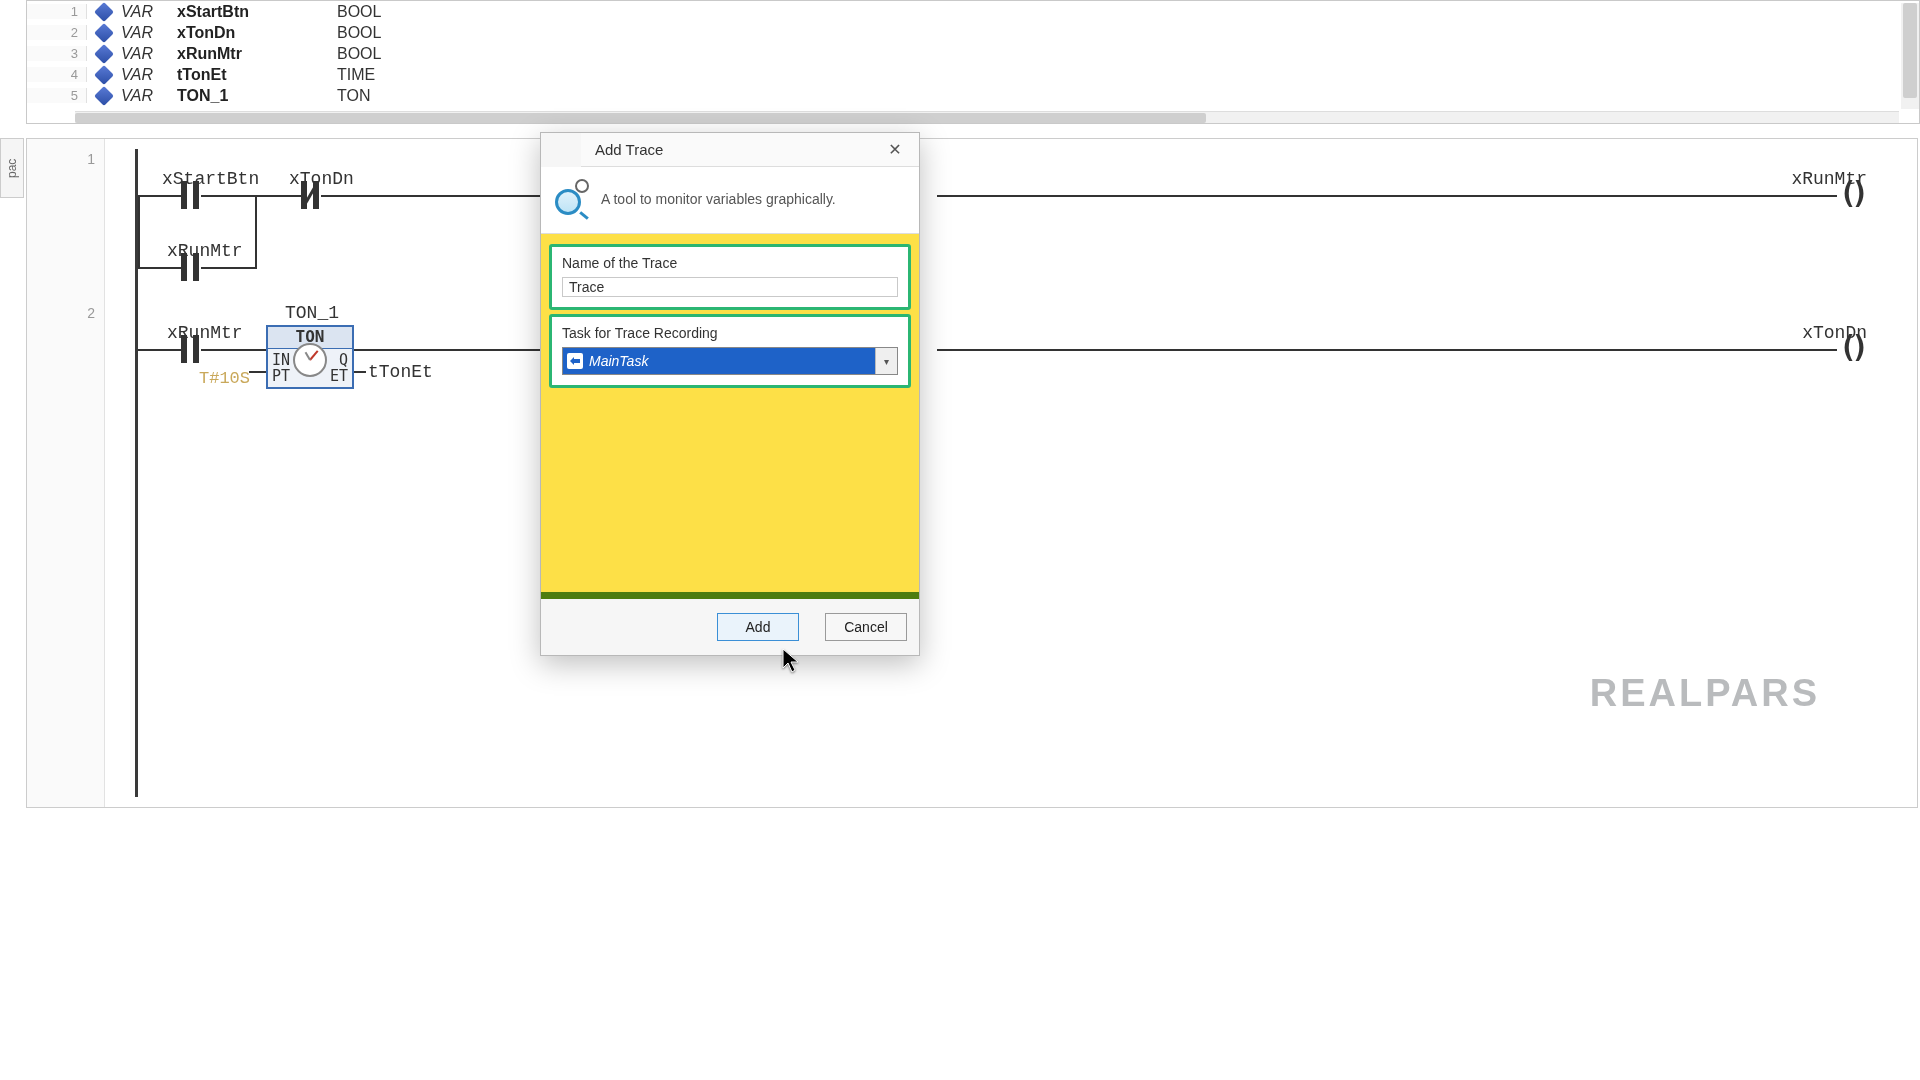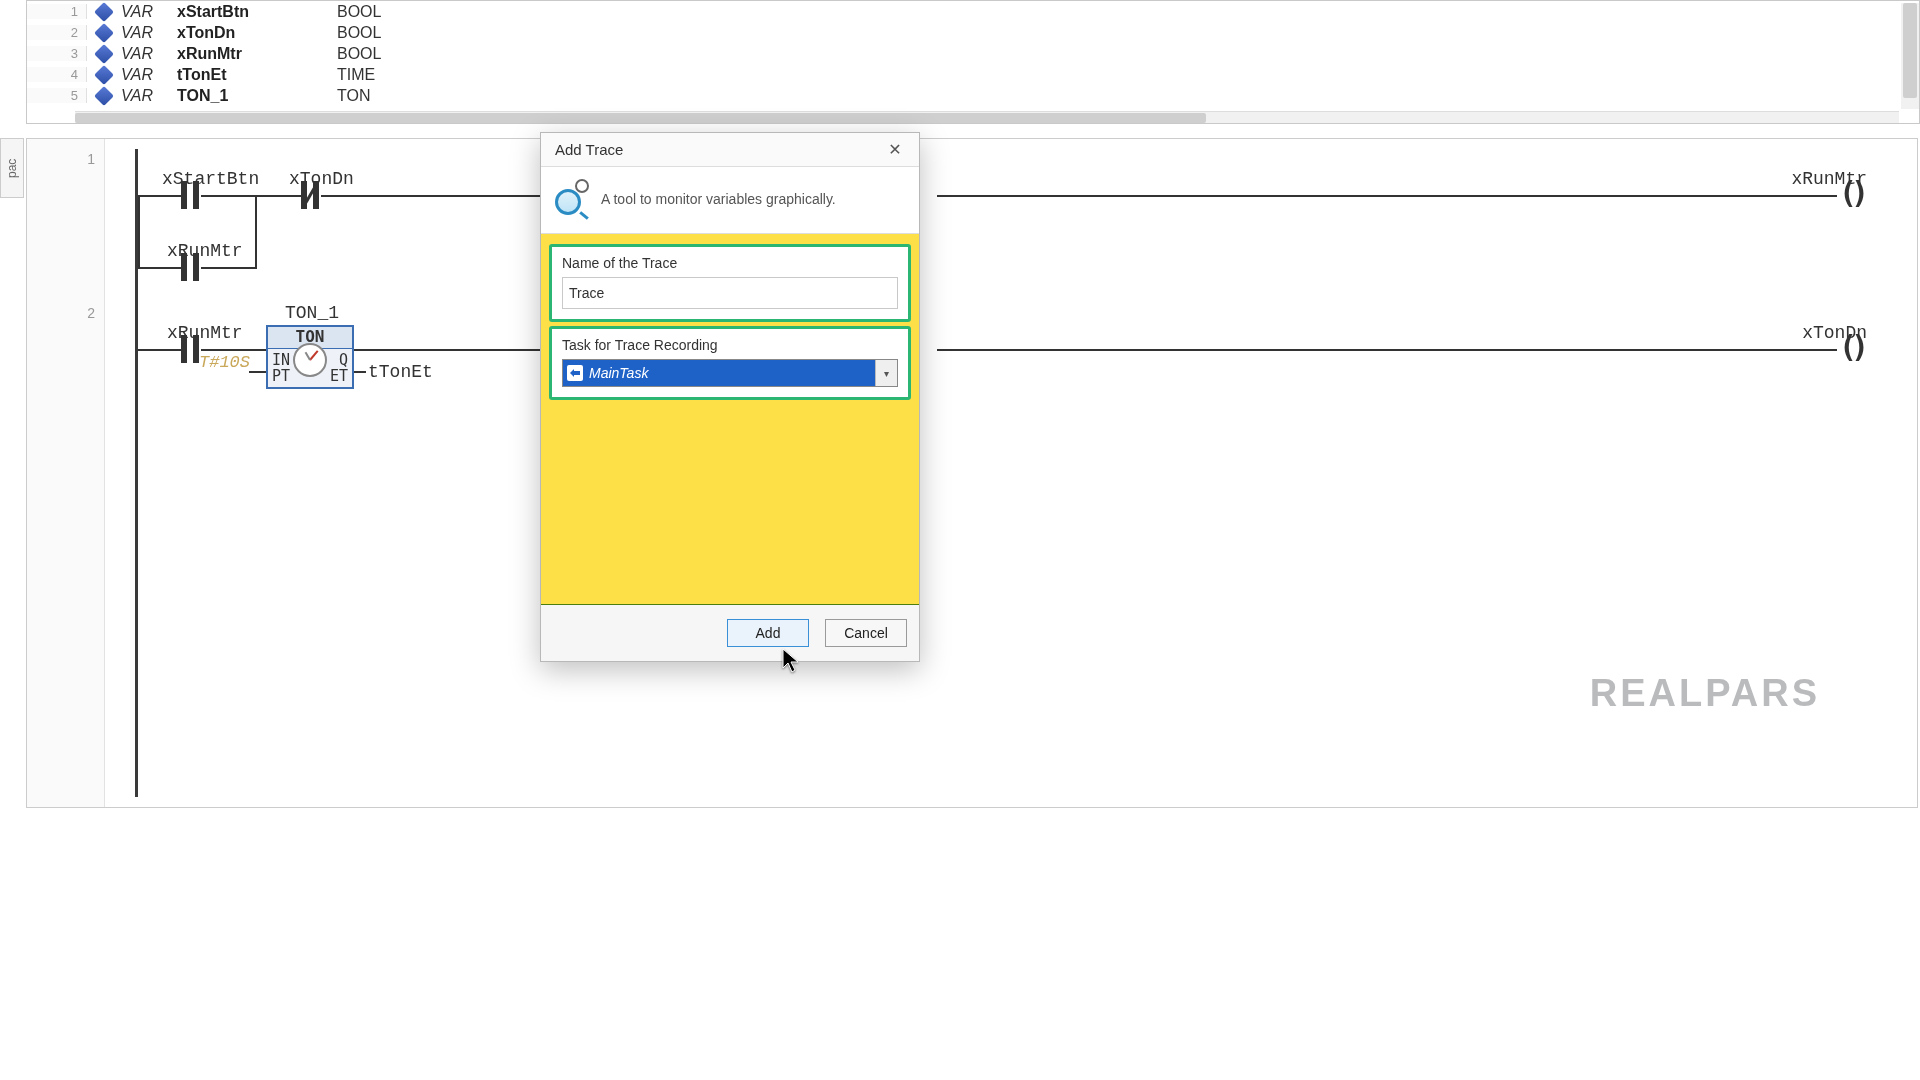--- a/index.html
+++ b/index.html
@@ -42,41 +42,41 @@
   .coil .paren { font-family:"Consolas",monospace; font-size:30px; font-weight:700; color:#333; position:absolute; top:-6px;}
   .coil .p1{left:0;} .coil .p2{right:0;}
 
   .fb-box { position:absolute; border:2px solid #3b6db3; background:#eef2f8; }
   .fb-title { position:absolute; left:0; right:0; top:0; height:22px; background:#dbe4f1; border-bottom:1px solid #3b6db3; text-align:center; font-family:"Consolas",monospace; font-weight:700; font-size:16px; }
   .fb-pin { position:absolute; font-family:"Consolas",monospace; font-size:15px; color:#333; }
   .fb-clock { position:absolute; left:50%; top:55%; transform:translate(-50%,-50%); width:34px; height:34px; border-radius:50%; border:2px solid #888; background:#fff; }
   .fb-clock::before{content:""; position:absolute; left:50%; top:50%; width:2px; height:12px; background:#c0392b; transform-origin:bottom; transform:translate(-50%,-100%) rotate(40deg);}
   .fb-clock::after{content:""; position:absolute; left:50%; top:50%; width:2px; height:9px; background:#888; transform-origin:bottom; transform:translate(-50%,-100%) rotate(-30deg);}
   .dlg { position:absolute; left:540px; top:132px; width:380px; background:#f6f6f6; border:1px solid #b8b8b8; box-shadow:0 8px 28px rgba(0,0,0,.25); }
-  .dlg-titlebar { height:34px; display:flex; align-items:center; padding:0 10px 0 14px; border-bottom:1px solid #ddd; background:#fafafa; }
+  .dlg-titlebar { height:34px; display:flex; align-items:center; padding:0 10px 0 14px; border-bottom:1px solid #ddd; background:#fafafa;margin-left:40px; }
   .dlg-title { flex:1; color:#333; font-size:15px; }
   .dlg-close { width:28px; height:24px; display:flex; align-items:center; justify-content:center; font-size:16px; color:#555; }
 
   .dlg-header { display:flex; gap:14px; align-items:center; padding:16px 14px 18px 14px; border-bottom:1px solid #ddd; background:#fff; }
   .trace-icon { width:32px; height:32px; position:relative; }
   .trace-icon .lens { width:26px; height:26px; border:3px solid #2b8cc4; border-radius:50%; background:linear-gradient(#dff1fb,#bfe4f6); position:absolute; left:0; bottom:0;}
   .trace-icon .handle{position:absolute; right:-2px; bottom:-2px; width:10px; height:3px; background:#2b8cc4; transform:rotate(40deg);}
   .trace-icon .clk { position:absolute; right:-2px; top:-4px; width:14px;height:14px;border-radius:50%; border:2px solid #666; background:#fff;}
   .dlg-desc { color:#555; font-size:14px; }
 
   .dlg-body { padding:6px 6px 200px 6px; background:#fde047; }
   .field-group { border:3px solid #2bb673; border-radius:3px; padding:8px 10px 10px 10px; margin:4px 2px; background:#fff; }
   .field-label { color:#333; margin-bottom:6px; font-size:14px; }
-  .txt-input { width:100%; height:32px; border:1px solid #c9c9c9; padding:2px 6px; font-size:14px; color:#333; background:#fff; }
+  .txt-input { width:100%; height:20px; border:1px solid #c9c9c9; padding:2px 6px; font-size:14px; color:#333; background:#fff; }
   .combo { display:flex; height:28px; border:1px solid #888; }
   .combo-sel { flex:1; background:#1e62c8; color:#fff; display:flex; align-items:center; gap:6px; padding:0 4px; font-size:14px; font-style:italic;}
   .combo-icon { width:16px;height:16px; background:#fff; border-radius:2px; display:flex;align-items:center;justify-content:center; }
   .combo-icon svg{display:block;}
   .combo-arrow { width:22px; background:#efefef; border-left:1px solid #bbb; display:flex; align-items:center; justify-content:center; color:#555; font-size:10px;}
-  .dlg-footer { border-top:1px solid #4d7c0f; padding:14px 12px; display:flex; justify-content:flex-end; gap:16px; background:#f6f6f6;}
+  .dlg-footer { border-top:7px solid #4d7c0f; padding:14px 12px; display:flex; justify-content:flex-end; gap:26px; background:#f6f6f6;}
   .btn { min-width:82px; height:28px; border:1px solid #9a9a9a; background:#f7f7f7; font-size:14px; color:#222; display:flex; align-items:center; justify-content:center; }
   .btn.primary { border:1px solid #3b8fd6; background:#eaf3fb; }
 
   
   .watermark { position:absolute; right:100px; top:672px; font-size:38px; letter-spacing:3px; font-weight:700; color:#b9bbbd; font-family:"Arial Black",Arial,sans-serif;}
 
   
   .cursor { position:absolute; left:782px; top:648px; width:20px; height:26px; }
   .cursor svg{filter:drop-shadow(0 1px 1px rgba(0,0,0,.5));}
 
@@ -194,21 +194,21 @@
 
   <div class="contact-label" style="left:258px; top:164px;">TON_1</div>
   <div class="fb-box" style="left:239px; top:186px; width:88px; height:64px;">
     <div class="fb-title">TON</div>
     <div class="fb-pin" style="left:4px; top:24px;">IN</div>
     <div class="fb-pin" style="right:4px; top:24px;">Q</div>
     <div class="fb-pin" style="left:4px; bottom:2px;">PT</div>
     <div class="fb-pin" style="right:4px; bottom:2px;">ET</div>
     <div class="fb-clock"></div>
   </div>
-  <div class="contact-value" style="left:172px; top:214px;font-style:italic;">T#10S</div>
+  <div class="contact-value" style="left:172px; top:230px;">T#10S</div>
   <div class="wire" style="left:222px; top:232px; width:17px;"></div>
   <div class="wire" style="left:327px; top:210px; width:187px;"></div>
   <div class="wire" style="left:327px; top:232px; width:12px;"></div>
   <div class="contact-label mono" style="left:341px; top:223px;">tTonEt</div>
 
   <div class="contact-label" style="right:50px; top:184px;">xTonDn</div>
   <div class="wire" style="right:80px; top:210px; width:900px;"></div>
   <div class="coil" style="right:48px; top:196px;">
     <span class="paren p1">(</span>
       <span class="paren p2">)</span>

